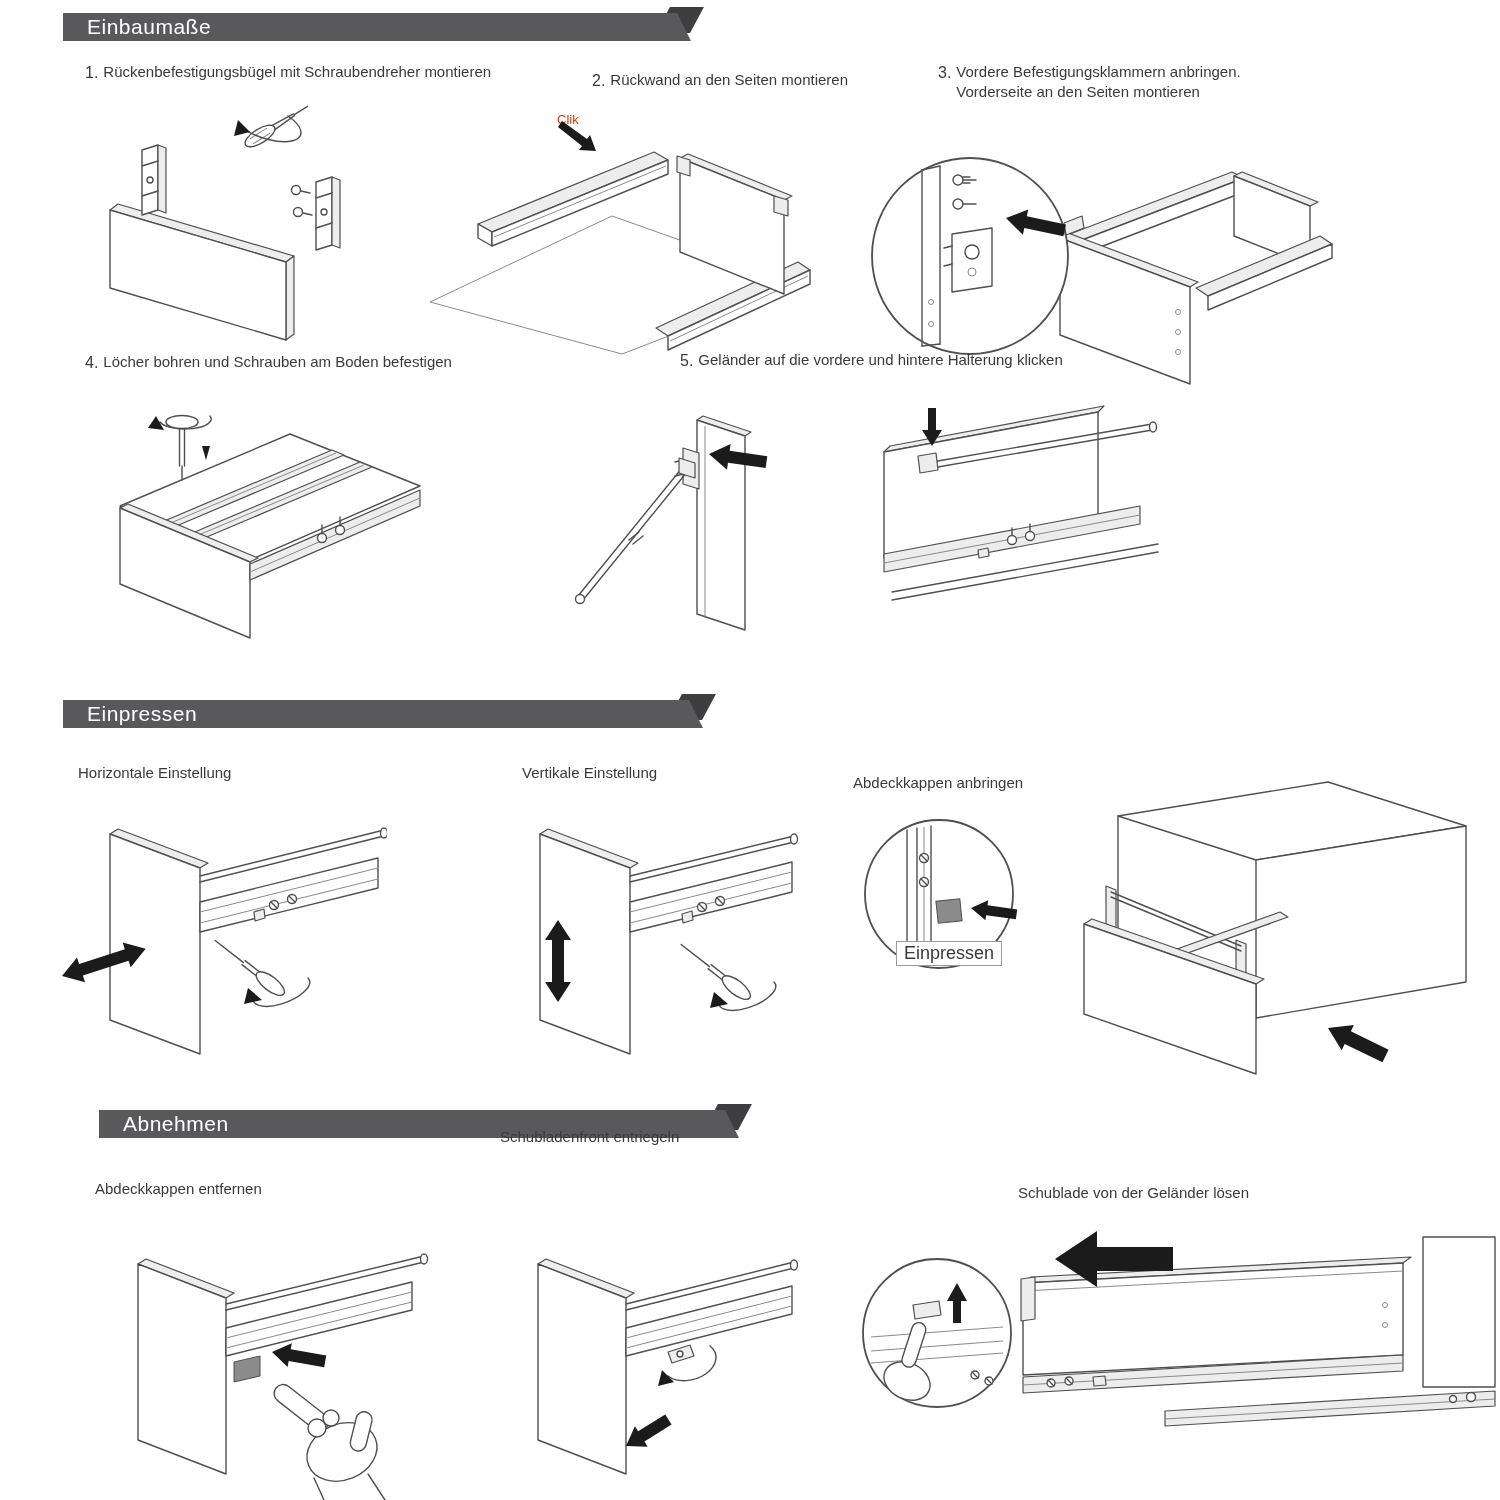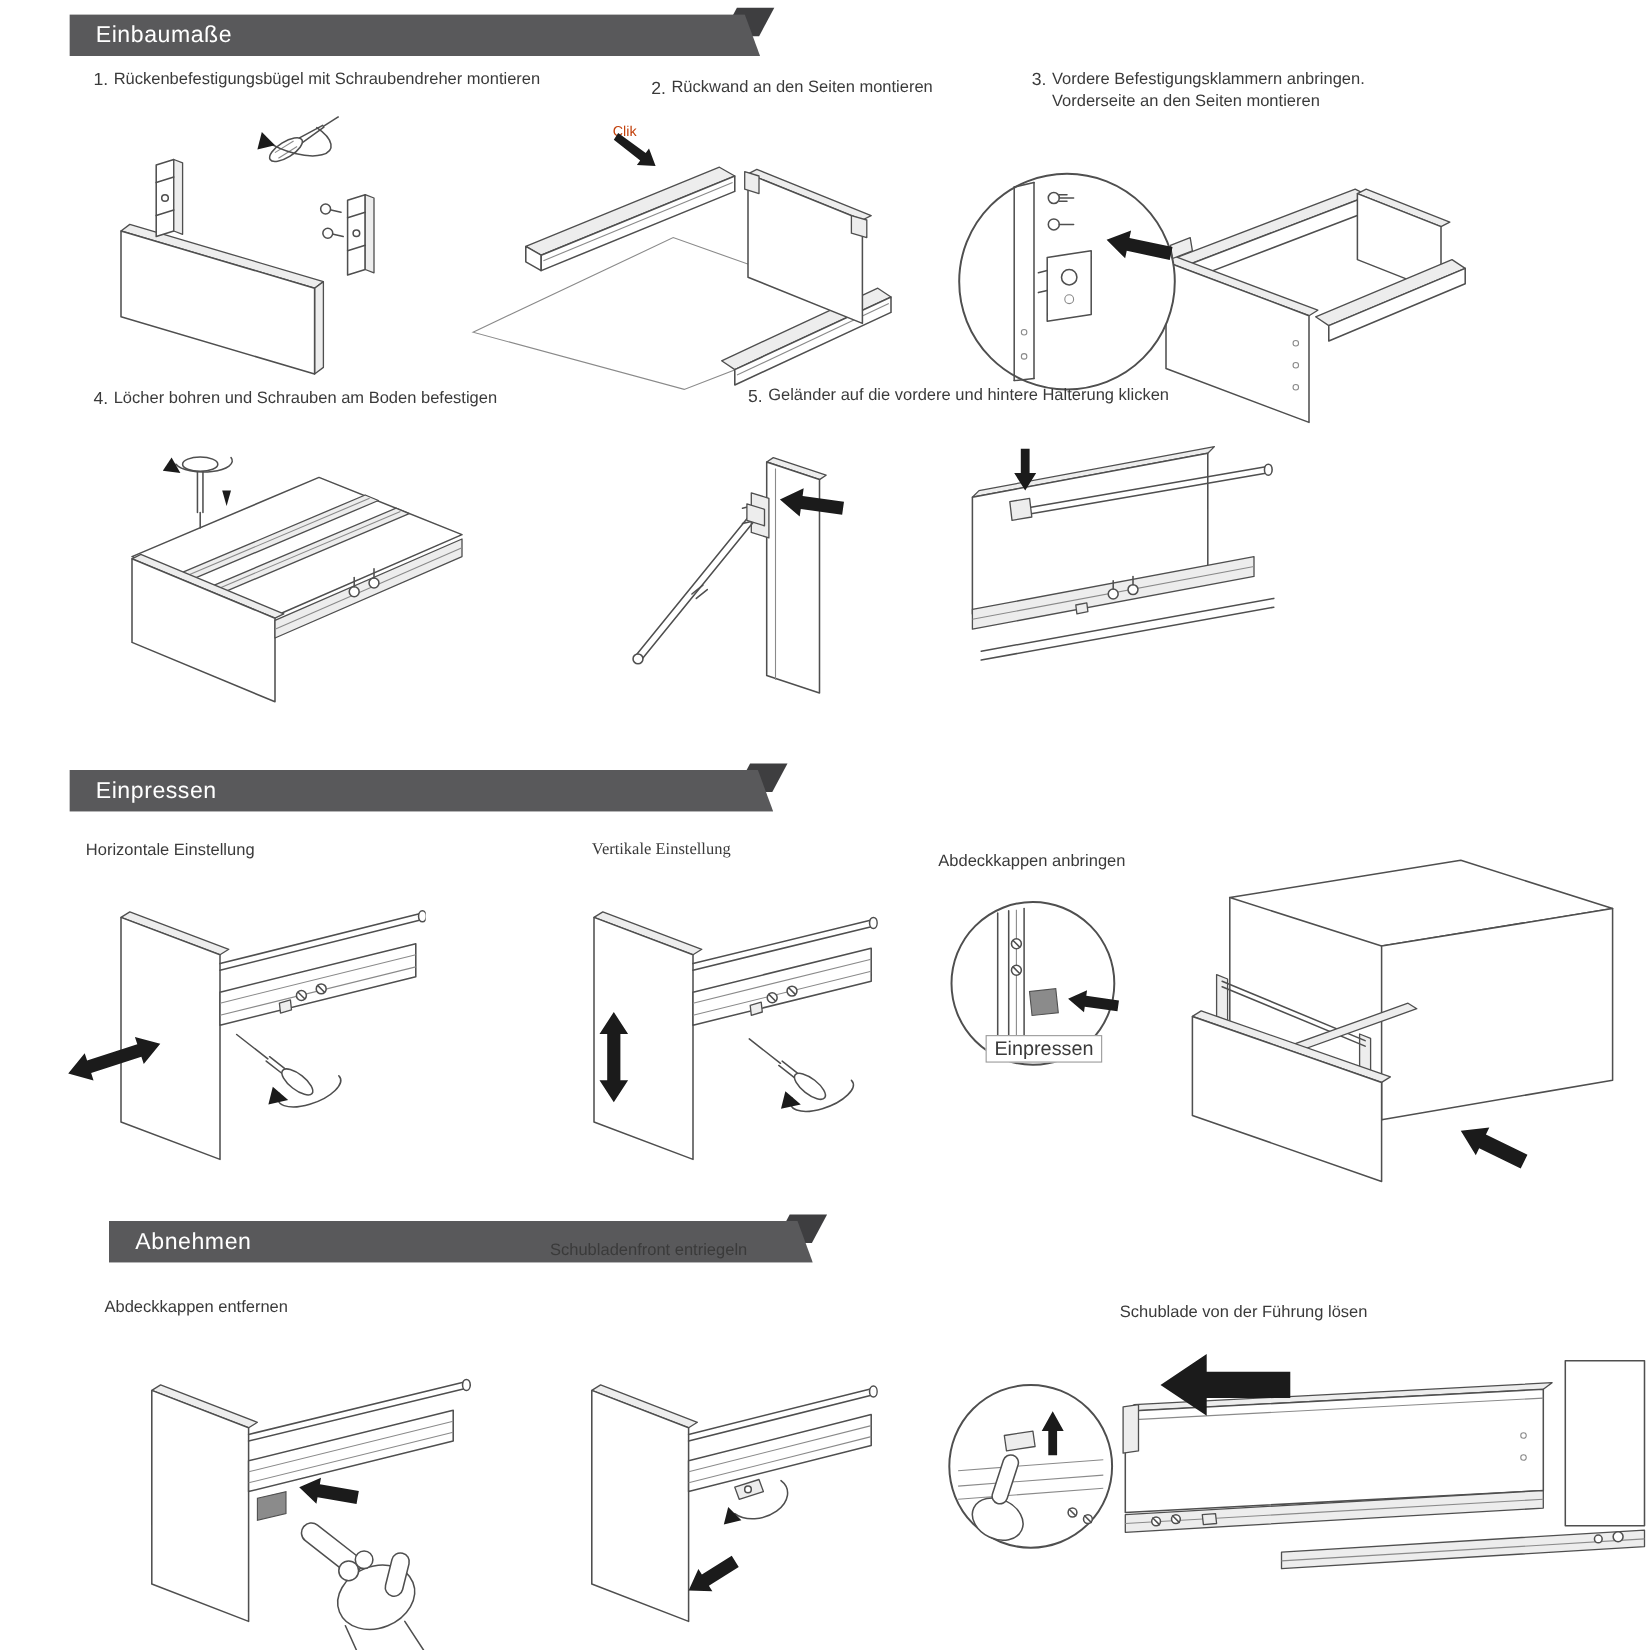--- a/index.html
+++ b/index.html
@@ -1,20 +1,20 @@
 <!DOCTYPE html>
 <html><head>
 <meta charset="utf-8">
 <style>
   * { margin:0; padding:0; box-sizing:border-box; }
   html,body { background:#fff; }
   body { font-family:"Liberation Sans", sans-serif; color:#3a3a3a; }
   .page { position:relative; width:1500px; height:1500px; background:#fff; overflow:hidden; }
 
-  .banner { position:absolute; height:38px; }
+  .banner { position:absolute; height:28px; }
   .banner .fold { position:absolute; right:-6px; top:-6px; width:34px; height:26px; background:#3e3e40; transform:skewX(-28deg); }
   .banner .bar { position:absolute; inset:0; background:#59595b; clip-path:polygon(0 0, calc(100% - 14px) 0, 100% 100%, 0 100%); display:flex; align-items:center; padding-left:24px; }
   .banner .bar span { color:#fff; font-size:21px; letter-spacing:.5px; }
 
   .step-label { position:absolute; font-size:15px; display:flex; gap:5px; line-height:1.35; }
   .step-num { font-size:16px; }
   .cap-label { position:absolute; font-size:15px; }
   .small-label { position:absolute; font-size:18px; background:#fff; border:1px solid #9a9a9a; padding:1px 7px; }
   .clik-label { position:absolute; font-size:13px; color:#c2410c; }
 
@@ -280,21 +280,21 @@
   </svg>
 
   <div class="banner" style="left:63px; top:700px; width:640px;">
     <div class="fold"></div>
     <div class="bar">
       <span>Einpressen</span>
     </div>
   </div>
 
   <span class="cap-label" style="left:78px; top:764px;">Horizontale Einstellung</span>
-  <span class="cap-label" style="left:538px; top:764px;font-family:Liberation Serif, serif;">Vertikale Einstellung</span>
+  <span class="cap-label" style="left:522px; top:764px;">Vertikale Einstellung</span>
   <span class="cap-label" style="left:853px; top:774px;">Abdeckkappen anbringen</span>
 
   <svg class="fig" style="left:52px; top:792px;" width="335" height="300" viewBox="0 0 335 300">
     <g>
       <polygon class="s-fg" points="58,42 66,37 156,71 148,76"></polygon>
       <polygon class="s-fw" points="58,42 148,76 148,262 58,228"></polygon>
     </g>
     <g>
       <line class="s-ln" x1="148" y1="84" x2="332" y2="38"></line>
       <line class="s-ln" x1="148" y1="90" x2="332" y2="44"></line>
@@ -418,21 +418,21 @@
 
   <div class="banner" style="left:63px; top:1110px; width:640px;margin-left:36px;">
     <div class="fold"></div>
     <div class="bar">
       <span>Abnehmen</span>
     </div>
   </div>
 
   <span class="cap-label" style="left:95px; top:1180px;">Abdeckkappen entfernen</span>
   <span class="cap-label" style="left:500px; top:1128px;">Schubladenfront entriegeln</span>
-  <span class="cap-label" style="left:1018px; top:1184px;">Schublade von der Führung lösen</span>
+  <span class="cap-label" style="left:1018px; top:1184px;">Schublade von der Geländer lösen</span>
 
   <svg class="fig" style="left:80px; top:1212px;" width="350" height="288" viewBox="0 0 350 288">
     <g>
       <polygon class="s-fg" points="58,52 66,47 154,81 146,86"></polygon>
       <polygon class="s-fw" points="58,52 146,86 146,262 58,228"></polygon>
     </g>
     <g>
       <line class="s-ln" x1="146" y1="92" x2="344" y2="44"></line>
       <line class="s-ln" x1="146" y1="98" x2="344" y2="50"></line>
       <ellipse class="s-fw" cx="344" cy="47" rx="3.5" ry="5"></ellipse>

